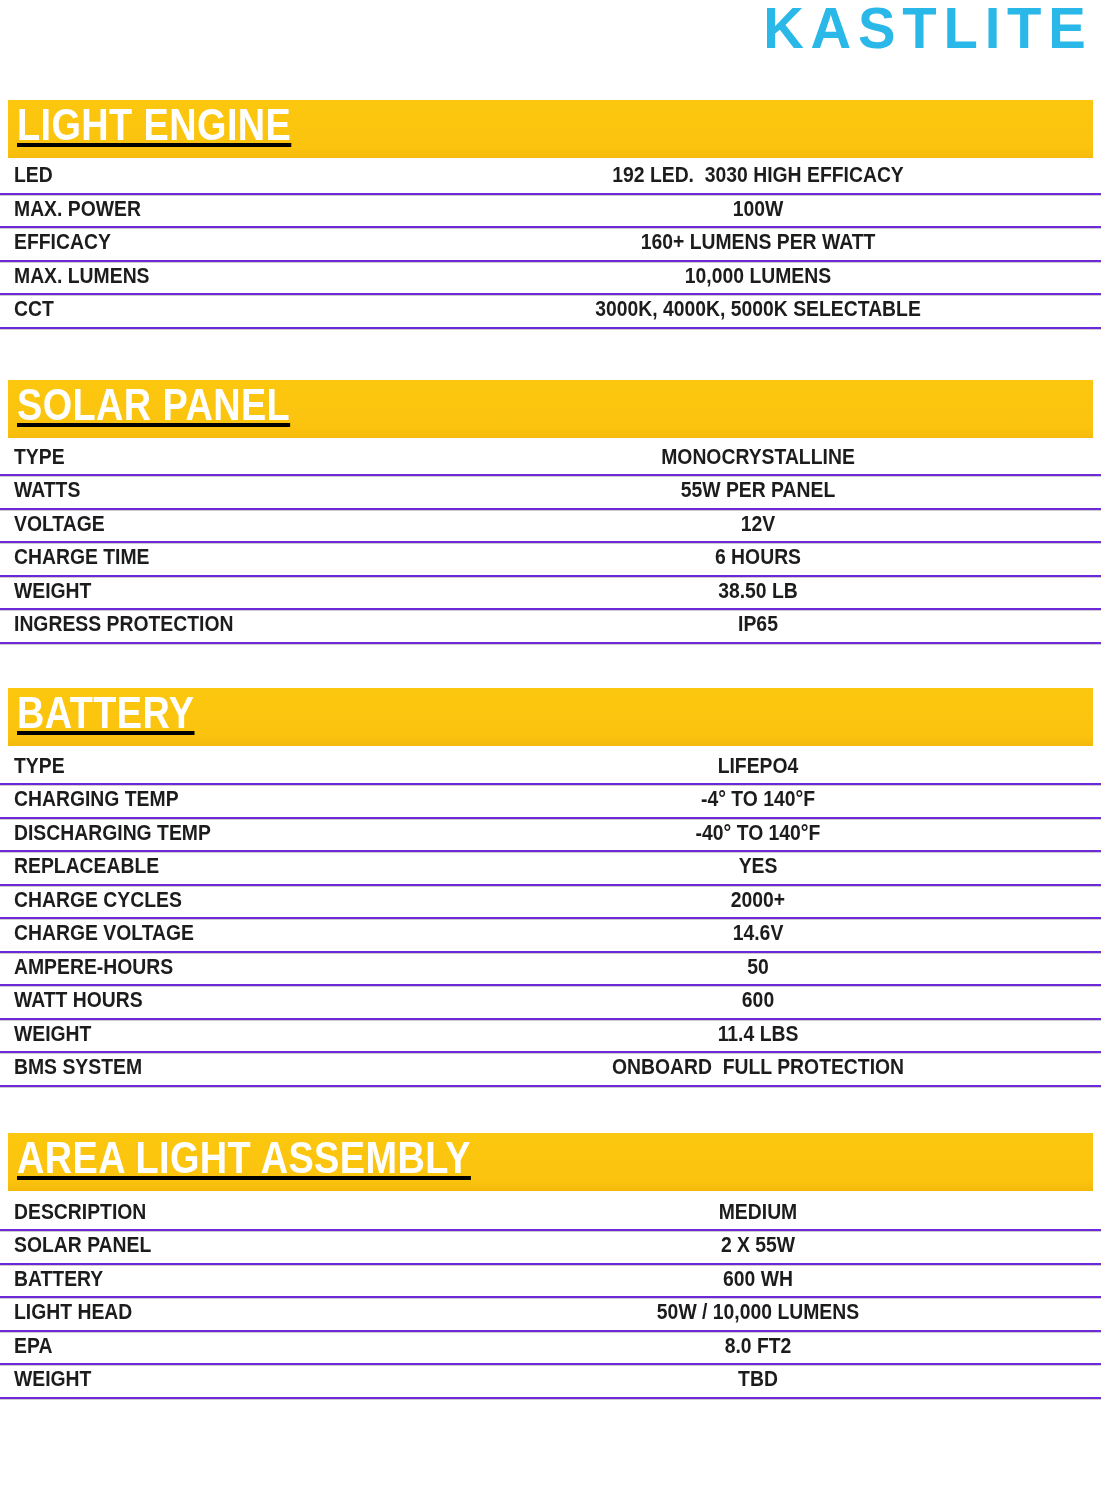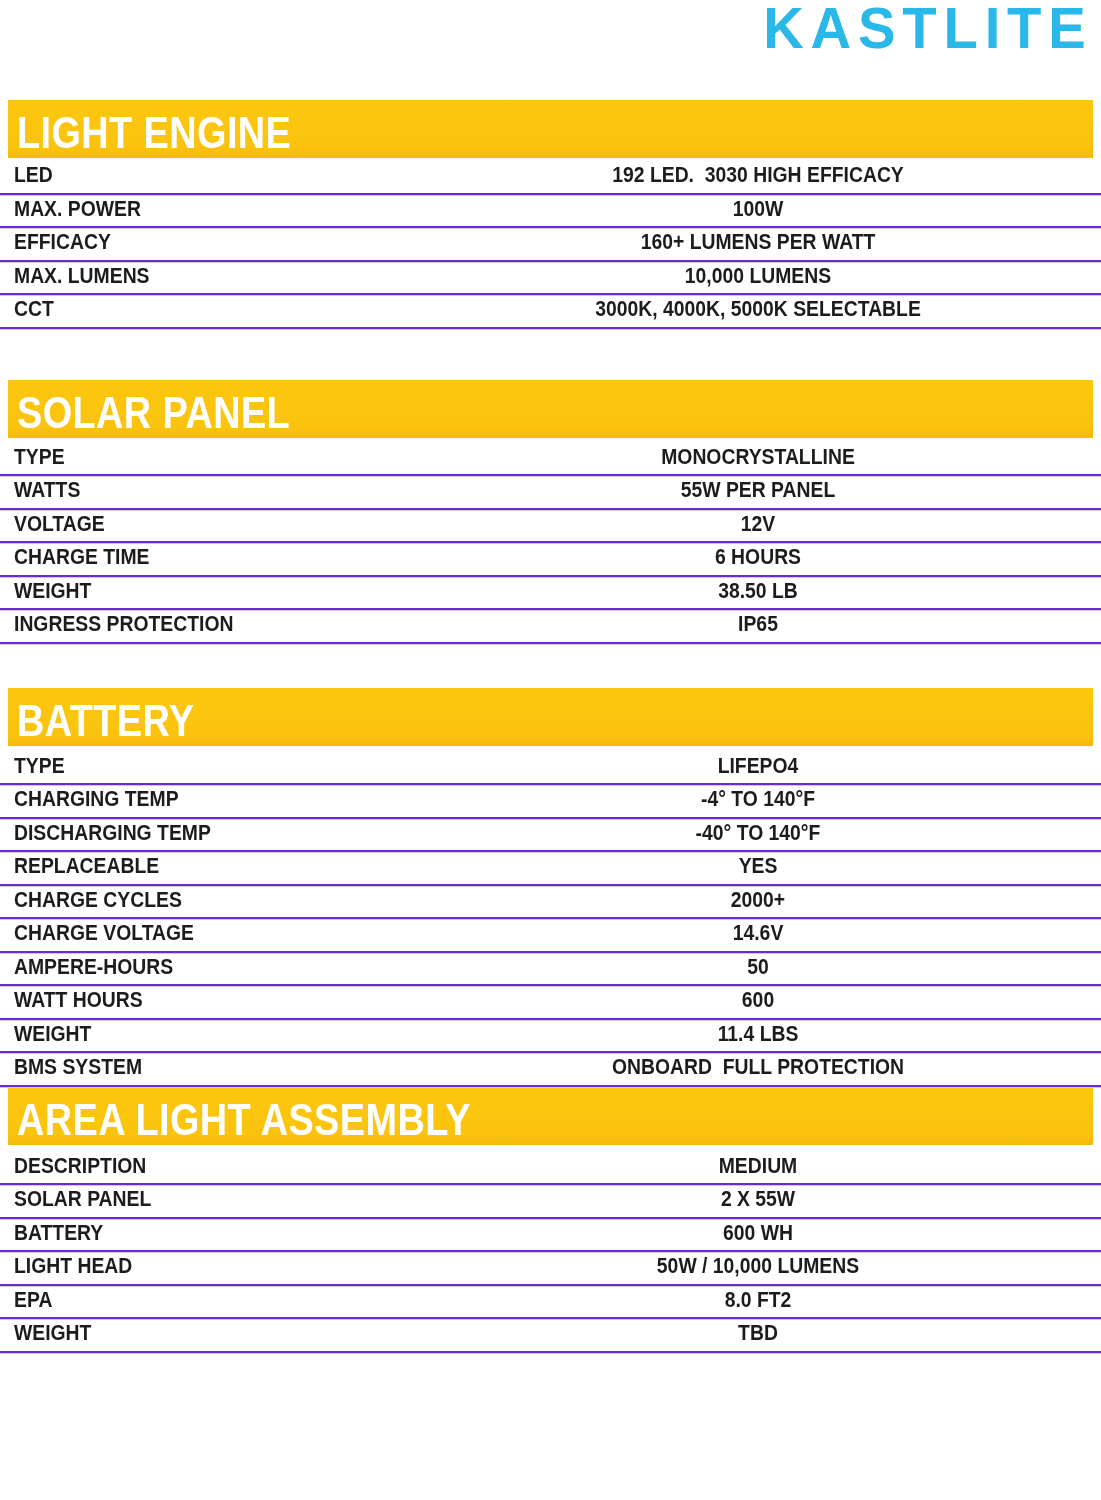--- a/index.html
+++ b/index.html
@@ -8,48 +8,49 @@
     background: #ffffff;
     width: 1101px;
     height: 1500px;
     overflow: hidden;
     font-family: "Liberation Sans", sans-serif;
   }
   .page {
     position: relative;
     width: 1101px;
     height: 1500px;
+    text-decoration: underline;
   }
   .logo-row {
     height: 100px;
     position: relative;
   }
   .logo {
     position: absolute;
     top: -6px;
     right: 8px;
     font-size: 58px;
     font-weight: bold;
     letter-spacing: 7px;
     color: #29b8e8;
     transform: scaleX(0.97);
     transform-origin: right center;
     white-space: nowrap;
   }
   .spec-section { margin: 0; }
   .spec-section:nth-of-type(2) { margin-top: 51px; }
   .spec-section:nth-of-type(3) { margin-top: 44px; }
-  .spec-section:nth-of-type(4) { }
+  .spec-section:nth-of-type(4) { margin-top: 46px; }
 
   .banner {
     margin: 0 8px;
     height: 58px;
     background: linear-gradient(#fcc70f 0%, #fbc30e 82%, #f3ba0c 100%);
     display: flex;
-    align-items: flex-end;
+    align-items: flex-start;
     padding-left: 9px;
     box-sizing: border-box;
   }
   .banner-title {
     font-size: 44px;
     font-weight: bold;
     color: #ffffff;
     transform: scaleX(0.86);
     transform-origin: left center;
     white-space: nowrap;

